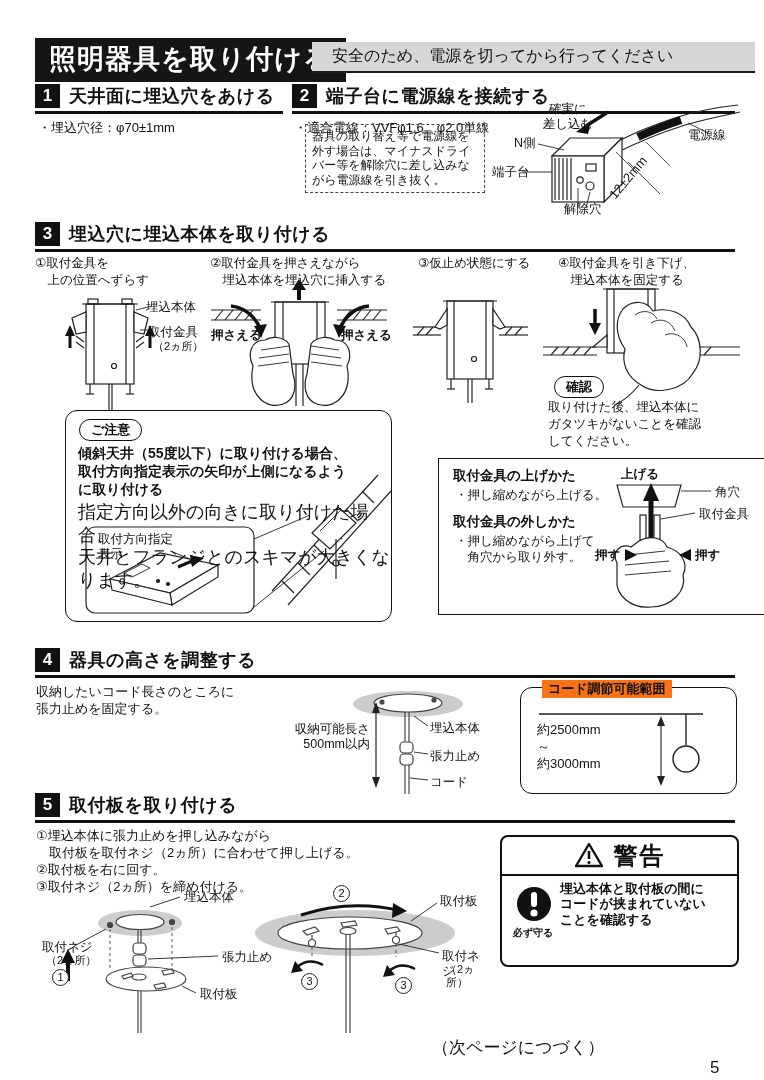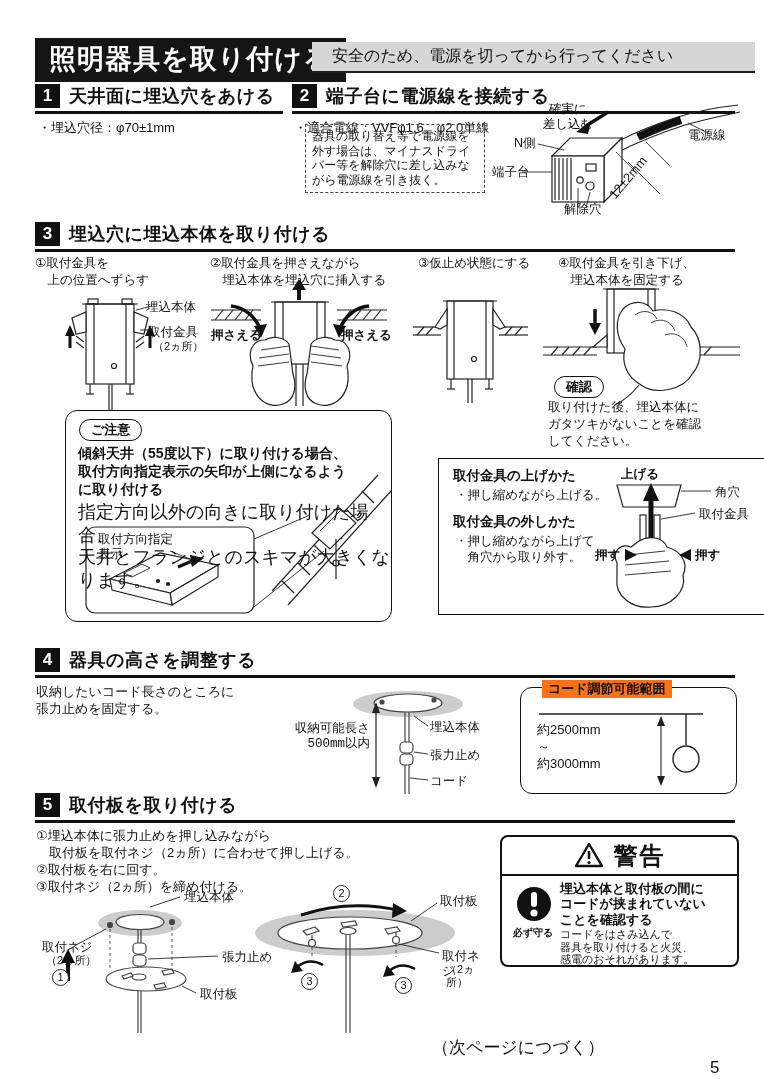--- a/index.html
+++ b/index.html
@@ -326,21 +326,21 @@
     <div class="lbl" style="left:256px;top:89px;font-weight:bold;">押す</div>
   </div>
 
   <div class="abs sec" style="left:35px;top:648px;width:700px;">
     <div class="num">4</div>
     <div class="ttl">器具の高さを調整する</div>
   </div>
   <div class="abs body-txt pre" style="left:36px;top:684px;">収納したいコード長さのところに
 張力止めを固定する。</div>
 
-  <div class="abs" style="left:290px;top:686px;width:225px;height:112px;font-family:Liberation Mono, monospace;">
+  <div class="abs" style="left:290px;top:686px;width:225px;height:112px;">
     <svg width="225" height="112" viewBox="0 0 225 112">
       <ellipse cx="118" cy="18" rx="55" ry="13" fill="#cccccc"></ellipse>
       <g stroke="#444" stroke-width="1.2" fill="none">
         <ellipse cx="118" cy="17" rx="34" ry="9" fill="#ffffff"></ellipse>
         <circle cx="92" cy="16" r="2" fill="#444"></circle>
           <circle cx="144" cy="14" r="2" fill="#444"></circle>
         <line x1="115" y1="26" x2="115" y2="108"></line>
           <line x1="119" y1="26" x2="119" y2="108"></line>
         <rect x="110" y="56" width="13" height="11" rx="4" fill="#fff"></rect>
         <rect x="110" y="68" width="13" height="11" rx="4" fill="#fff"></rect>
@@ -465,21 +465,18 @@
     </div>
     <svg width="48" height="40" viewBox="0 0 48 40" style="left:8px;top:48px;">
       <circle cx="24" cy="19" r="17" fill="#111"></circle>
       <rect x="21" y="7" width="6" height="15" rx="3" fill="#fff"></rect>
       <circle cx="24" cy="28" r="3.6" fill="#fff"></circle>
     </svg>
     <div class="abs must" style="left:2px;top:89px;width:58px;">必ず守る</div>
     <div class="abs pre" style="left:58px;top:44px;font-size:13px;font-weight:bold;line-height:1.18;">埋込本体と取付板の間に
 コードが挟まれていない
 ことを確認する</div>
-    <div class="abs pre" style="left:58px;top:91px;font-size:11px;line-height:1.15;">コードをはさみ込んで
-器具を取り付けると火災、
-感電のおそれがあります。</div>
   </div>
 
   <div class="abs footer-next" style="left:432px;top:1036px;">（次ページにつづく）</div>
   <div class="abs footer-page" style="left:710px;top:1058px;">5</div>
 
 </div>
 
 </body></html>

